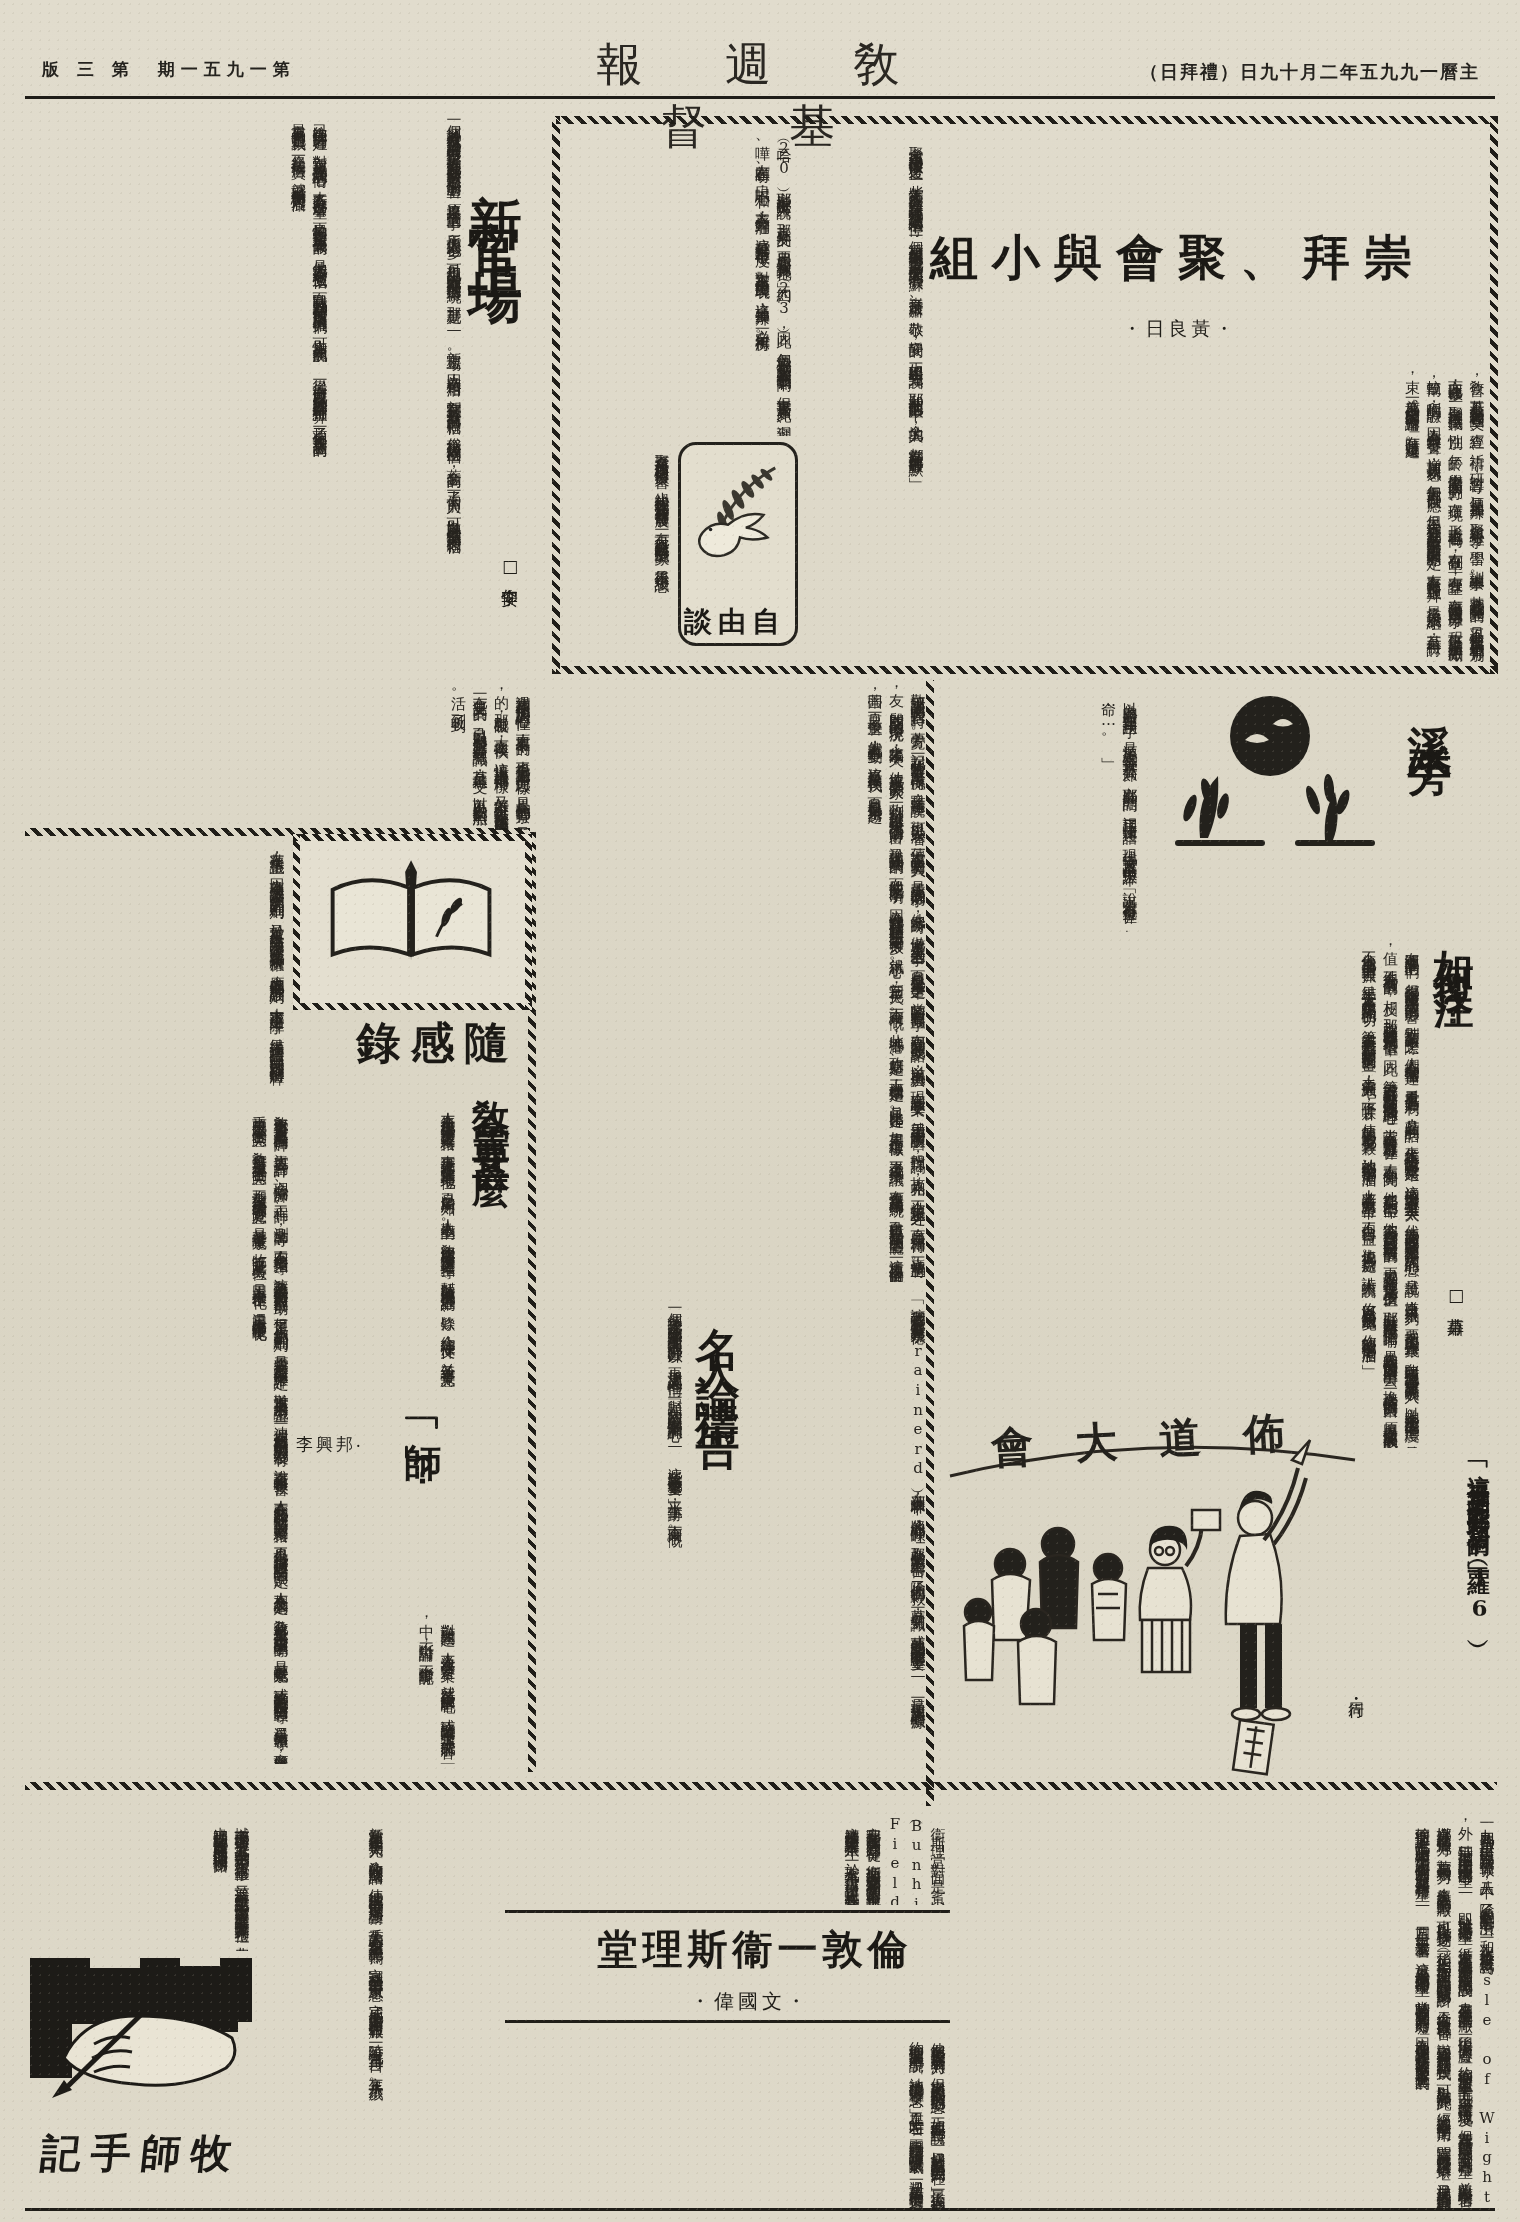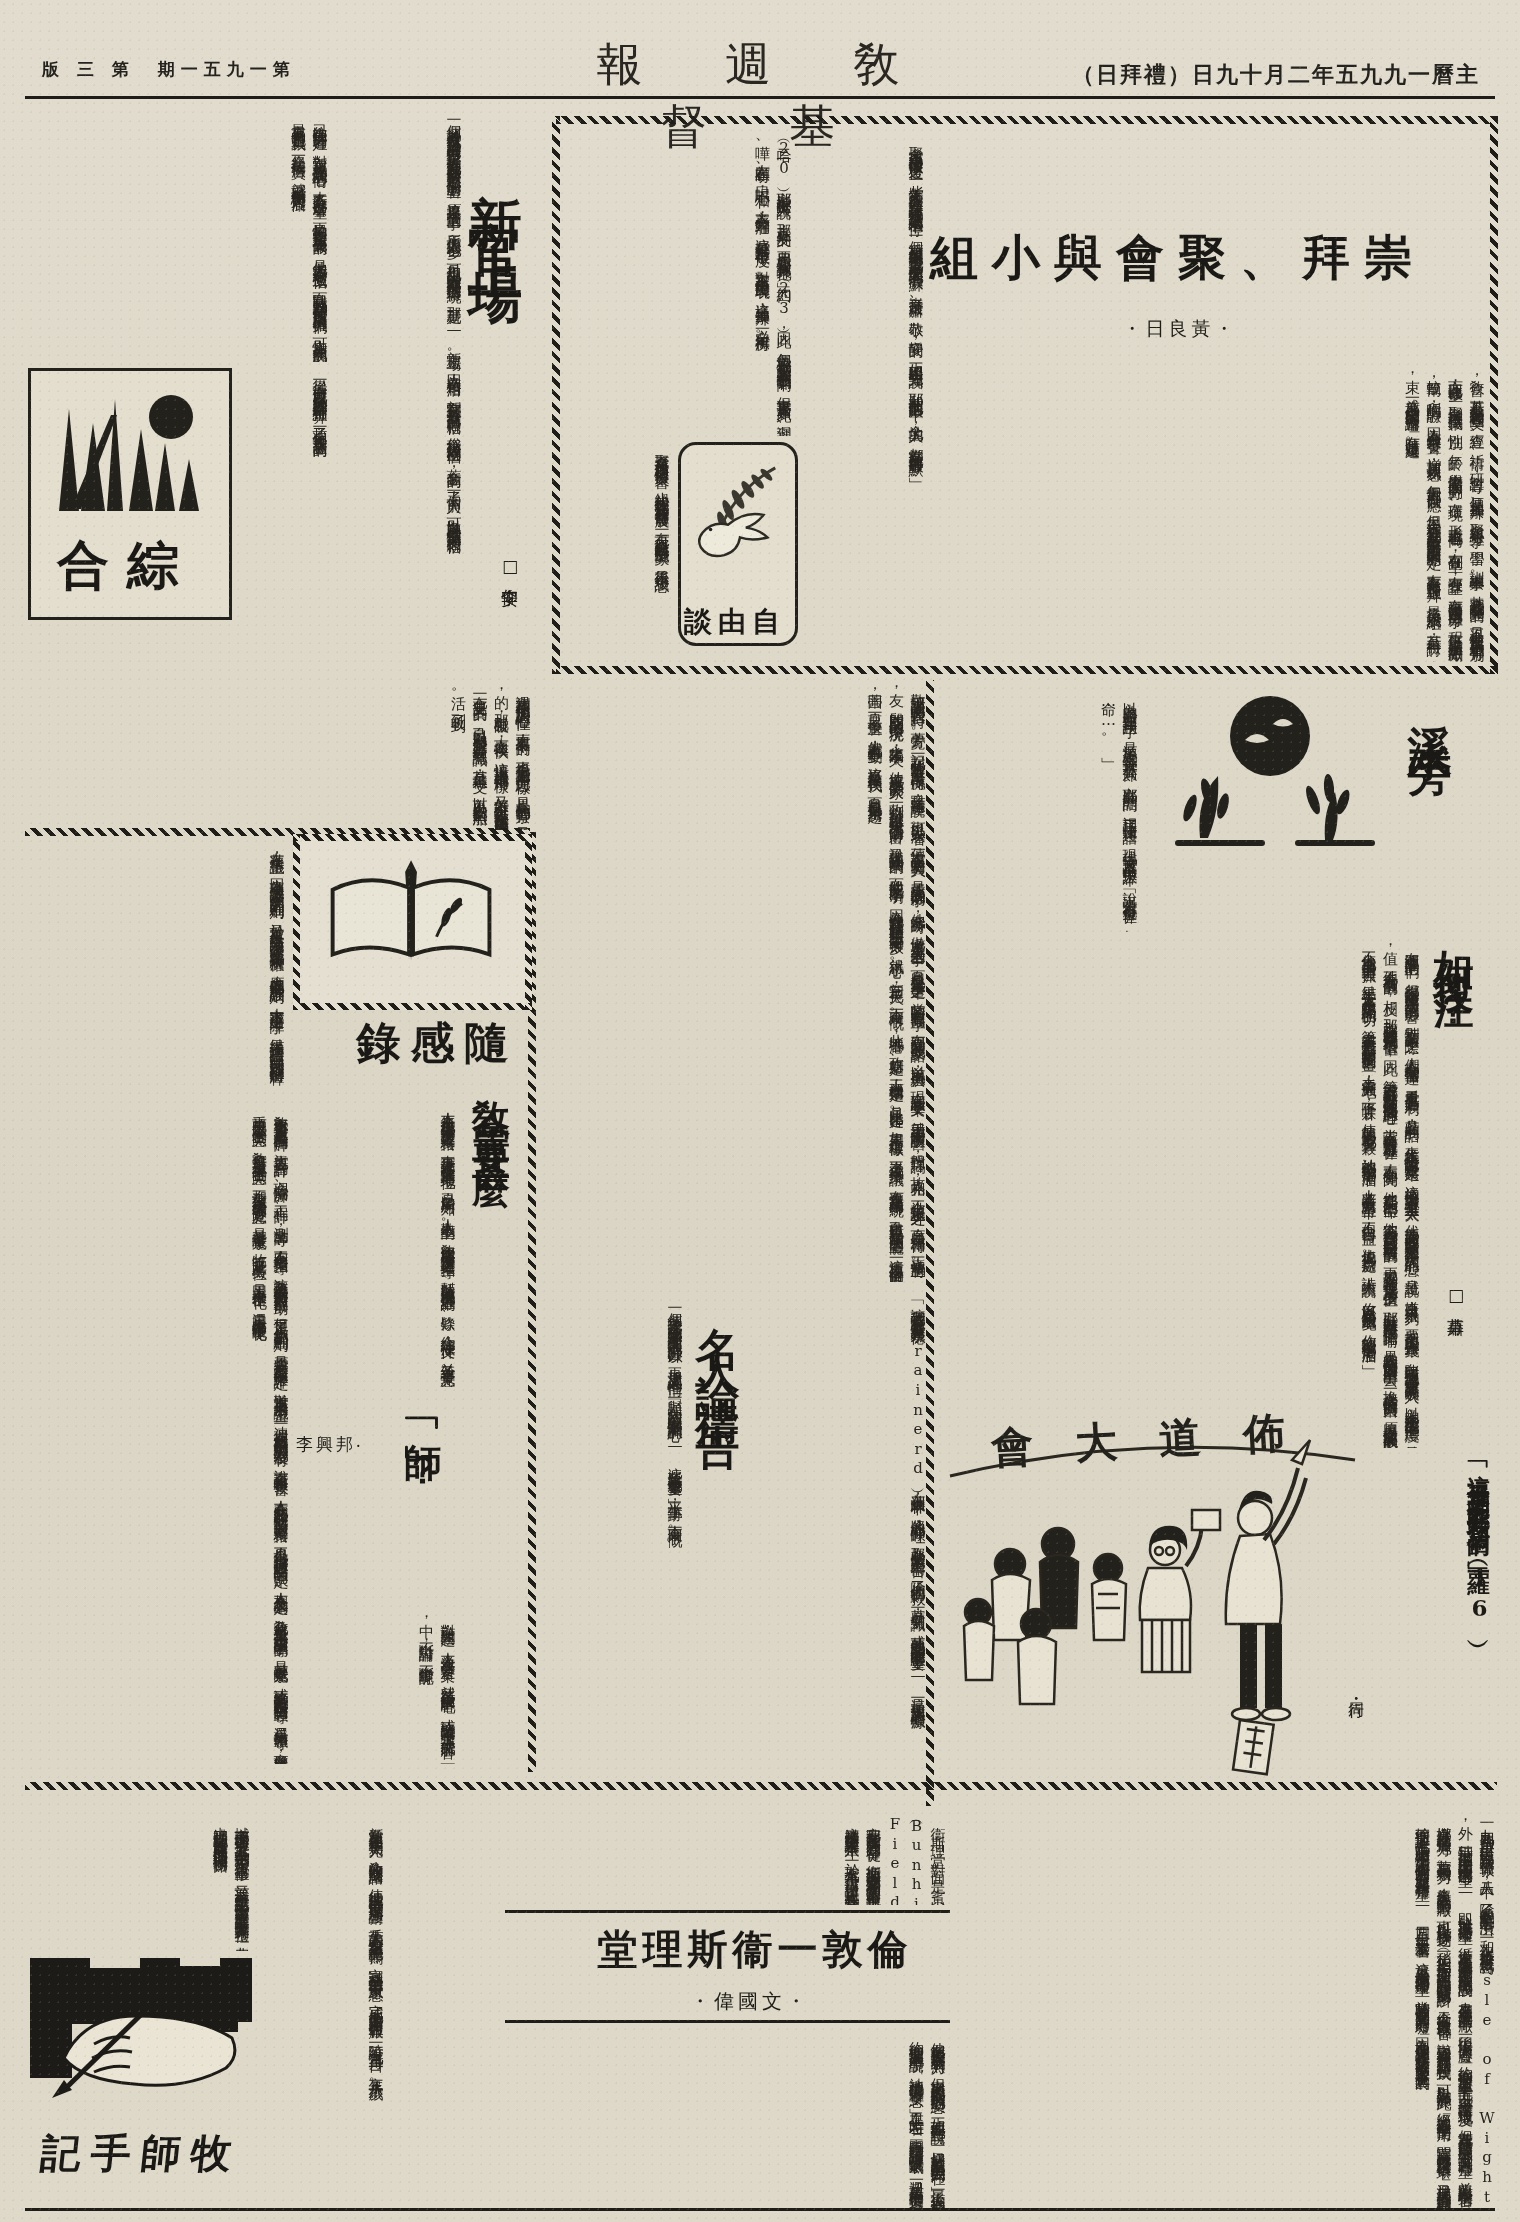--- a/index.html
+++ b/index.html
@@ -18,21 +18,21 @@
   .logo-label{font-weight:900;color:#1b1915;}
 </style>
 </head>
 <body>
 
 <div id="page">
 
   
   <div class="abs" style="left:42px;top:58px;width:330px;font-size:17px;font-weight:700;letter-spacing:6px;">版 三 第　期一五九一第</div>
   <div class="abs" style="left:545px;top:34px;width:440px;font-size:46px;letter-spacing:34px;color:#2a2722;text-align:center;">報 週 敎 督 基</div>
-  <div class="abs" style="left:1000px;top:60px;width:480px;font-size:22px;font-weight:700;text-align:right;letter-spacing:2px;">（日拜禮）日九十月二年五九九一曆主</div>
+  <div class="abs" style="left:1000px;top:60px;width:480px;font-size:18px;font-weight:700;text-align:right;letter-spacing:2px;">（日拜禮）日九十月二年五九九一曆主</div>
   <div class="abs ln" style="left:25px;top:96px;width:1470px;height:3px;"></div>
 
   
   <div class="abs wv" style="left:556px;top:116px;width:942px;height:8px;"></div>
   <div class="abs wv" style="left:556px;top:666px;width:942px;height:8px;"></div>
   <div class="abs wv" style="left:552px;top:116px;width:8px;height:558px;"></div>
   <div class="abs wv" style="left:1490px;top:116px;width:8px;height:558px;"></div>
 
   <div class="abs hl" style="left:930px;top:226px;width:560px;font-size:48px;letter-spacing:14px;">組小與會聚、拜崇</div>
   <div class="abs byline" style="left:1060px;top:316px;width:240px;font-size:19px;text-align:center;letter-spacing:4px;">・日良黃・</div>
@@ -64,37 +64,20 @@
   
   <div class="abs vt hl" style="left:466px;top:150px;width:66px;height:410px;font-size:54px;letter-spacing:26px;">新官上場</div>
   <div class="abs vt byline" style="left:486px;top:556px;width:36px;height:120px;font-size:17px;">□李仰安</div>
   <div class="abs vt bd" style="left:336px;top:112px;width:128px;height:530px;">一個屬於敎會也微不足道的機構（微不足道是指港九多到數不勝數的意思）換了新的主管，這原是平常不過的事，所干係的人也不多，可是也犯上中國人既往要不得的壞傳統，那就是——新官上場。因為積習相沿，新官到任必有一批自己的親信，俗稱夾袋人物兩三個。薪金高的，去了一個前人，可以多聘兩三個價廉物美的親信。</div>
   <div class="abs vt bd" style="left:25px;top:112px;width:305px;height:250px;">已往在中國的老百姓，對新官上場先存疑懼的心情，大多不敢存甚麼奢望。更怕的是新官上場首先要做的，是他老人家要樹立威信，而戰戰兢兢的就是前任所留下來的僱員們。可惜和令人扼腕的，新官登場最容易見的也是裁員，祭起這一個法寶，就擺出威信和使人震懾。</div>
   <div class="abs vt bd" style="left:232px;top:368px;width:98px;height:246px;">從另一方面也可以冠冕堂皇的來個精打細算，救了一個年資長薪金高的。</div>
   <div class="abs vt bd" style="left:25px;top:684px;width:508px;height:146px;">遇到改朝換代一般的人心惶惶，更有要不得的，也不管僱員的工作能力怎樣，只是先翻他的背景，乃要他是前人留下來的，那就礙眼，去之而後快，這情況大小機構都不兩樣，又怎好說不可以發生在敎會所屬的機構。還有一些更天眞的，自己以為和新主管已往頗有認識，甚至是穩交，以為可以安坐釣魚船，那幾是不知死活。到了收到</div>
   <div class="abs vt bd" style="left:540px;top:682px;width:388px;height:600px;">敬請另謀高就的「大信封」時，夢方覺。記起在一些外史中有這麼一段流傳，雖是道聽途說，也可以發人深省。傳說有一面之寄的大員，是成王敗寇的好例子，他未發跡時，做過些不可為人告的事，而且也是聚衆湊事之輩。當時的同黨有福同享，有禍同當的彼此豪諾，以前禍患與俱，現在該同享安樂了，就千里迢迢的來訪故舊，投門拜謁，故人相見，不被拒諸千里之外，而且優渥相待，正喜鴻鵠將至。不料這位高官故友，殷殷問及他的家中境況，之後事隔不久，他遠在千里以外的家人，收到一份可以維持家中大小生活的財富，說是他託人送回來的。而他從此下落不明了。因為他對高官在微時的一切生平事跡知得太多，就得小心了。新官三把火，古今來同一慨。此地香港，政府如是、工商機構如是，眞是比比皆是。如果不是這樣做，豈不成了獨排衆議，有違新官上場的傳統，自己也不算是一個英明的主管罷。這一種要不得的遺風，根深蒂固，只要一換主管，先就有人事變動，這好像是改朝換代，而且也是聚衆所趨。</div>
 
   
-  <div class="abs" style="left:28px;top:368px;width:198px;height:246px;border:3px solid #23211c;background:#e3dece;">
-    <span>
-      <svg class="abs" style="left:10px;top:8px;" width="172" height="142" viewBox="0 0 172 142">
-        <circle cx="130" cy="38" r="22" fill="#23211c"></circle>
-        <g fill="#23211c">
-          <polygon points="18,132 28,30 38,132"></polygon>
-          <polygon points="40,132 52,44 64,132"></polygon>
-          <polygon points="66,132 74,20 82,132"></polygon>
-          <polygon points="88,132 100,50 112,132"></polygon>
-          <polygon points="114,132 124,64 134,132"></polygon>
-          <polygon points="138,132 148,80 158,132"></polygon>
-          <polygon points="30,130 70,36 76,36 40,130"></polygon>
-        </g>
-      </svg>
-    </span>
-    <div class="abs logo-label" style="left:0;top:160px;width:192px;font-size:52px;text-align:center;letter-spacing:18px;">合綜</div>
-  </div>
 
   
   <div class="abs wv" style="left:926px;top:680px;width:8px;height:1126px;"></div>
   <div class="abs wv" style="left:528px;top:832px;width:8px;height:940px;"></div>
   <div class="abs wv" style="left:25px;top:828px;width:505px;height:8px;"></div>
   <div class="abs wv" style="left:25px;top:1782px;width:1472px;height:8px;"></div>
 
   
   <span>
     <svg class="abs" style="left:1145px;top:688px;" width="250" height="170" viewBox="0 0 250 170">

